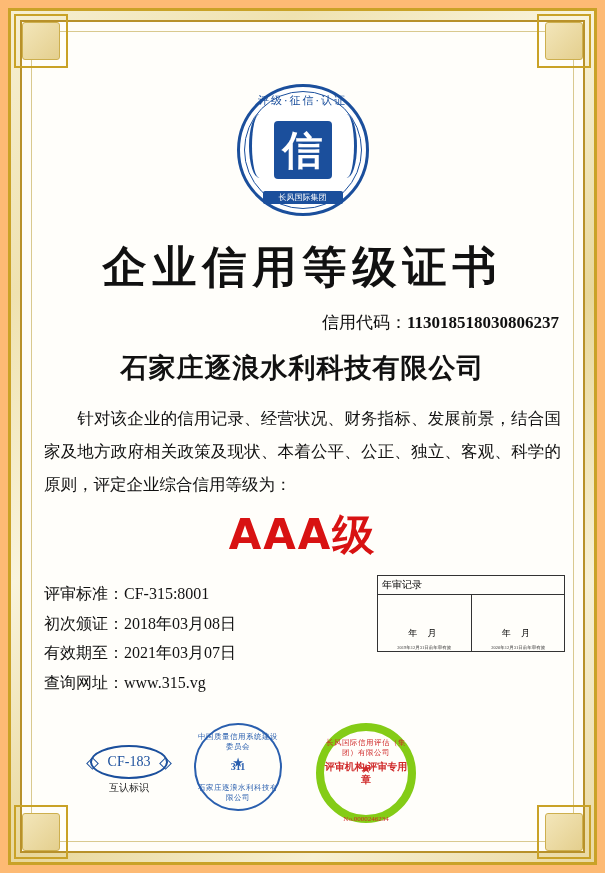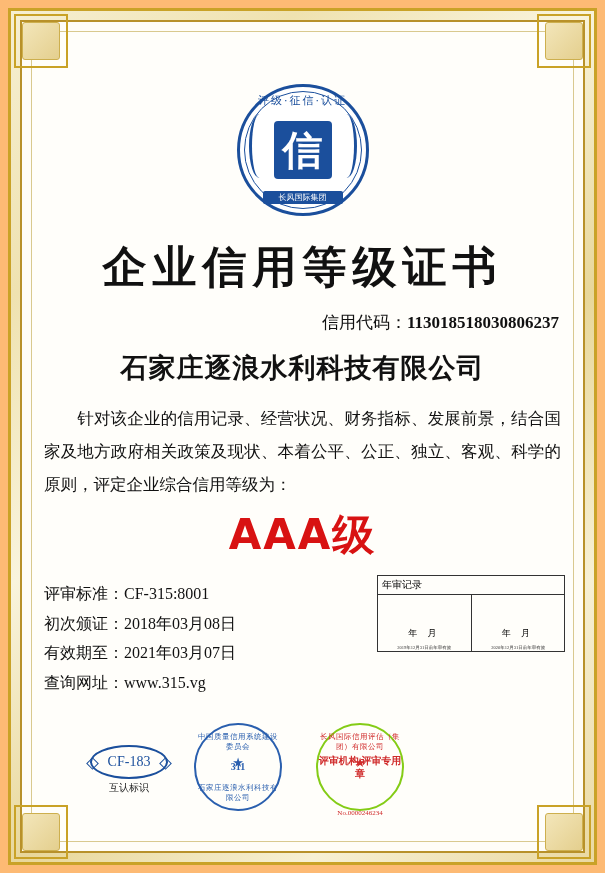--- a/index.html
+++ b/index.html
@@ -248,21 +248,21 @@
     left:150px;top:14px;
   }
   .seal-blue .seal-round{
     border:2px solid #2a5fae;
     color:#2a5fae;
   }
   .seal-red{
     left:272px;top:14px;
   }
   .seal-red .seal-round{
-    border:2px solid #84cc16;
+    border:8px solid #84cc16;
     color:#d02b2b;
     font-family:Liberation Serif, serif;
   }
   .seal-round .arc-top,.seal-round .arc-bottom{
     position:absolute;left:0;right:0;text-align:center;
     font-size:7.5px;letter-spacing:.5px;
   }
   .seal-round .arc-top{top:7px;}
   .seal-round .arc-bottom{bottom:6px;}
   .seal-round .mid{

